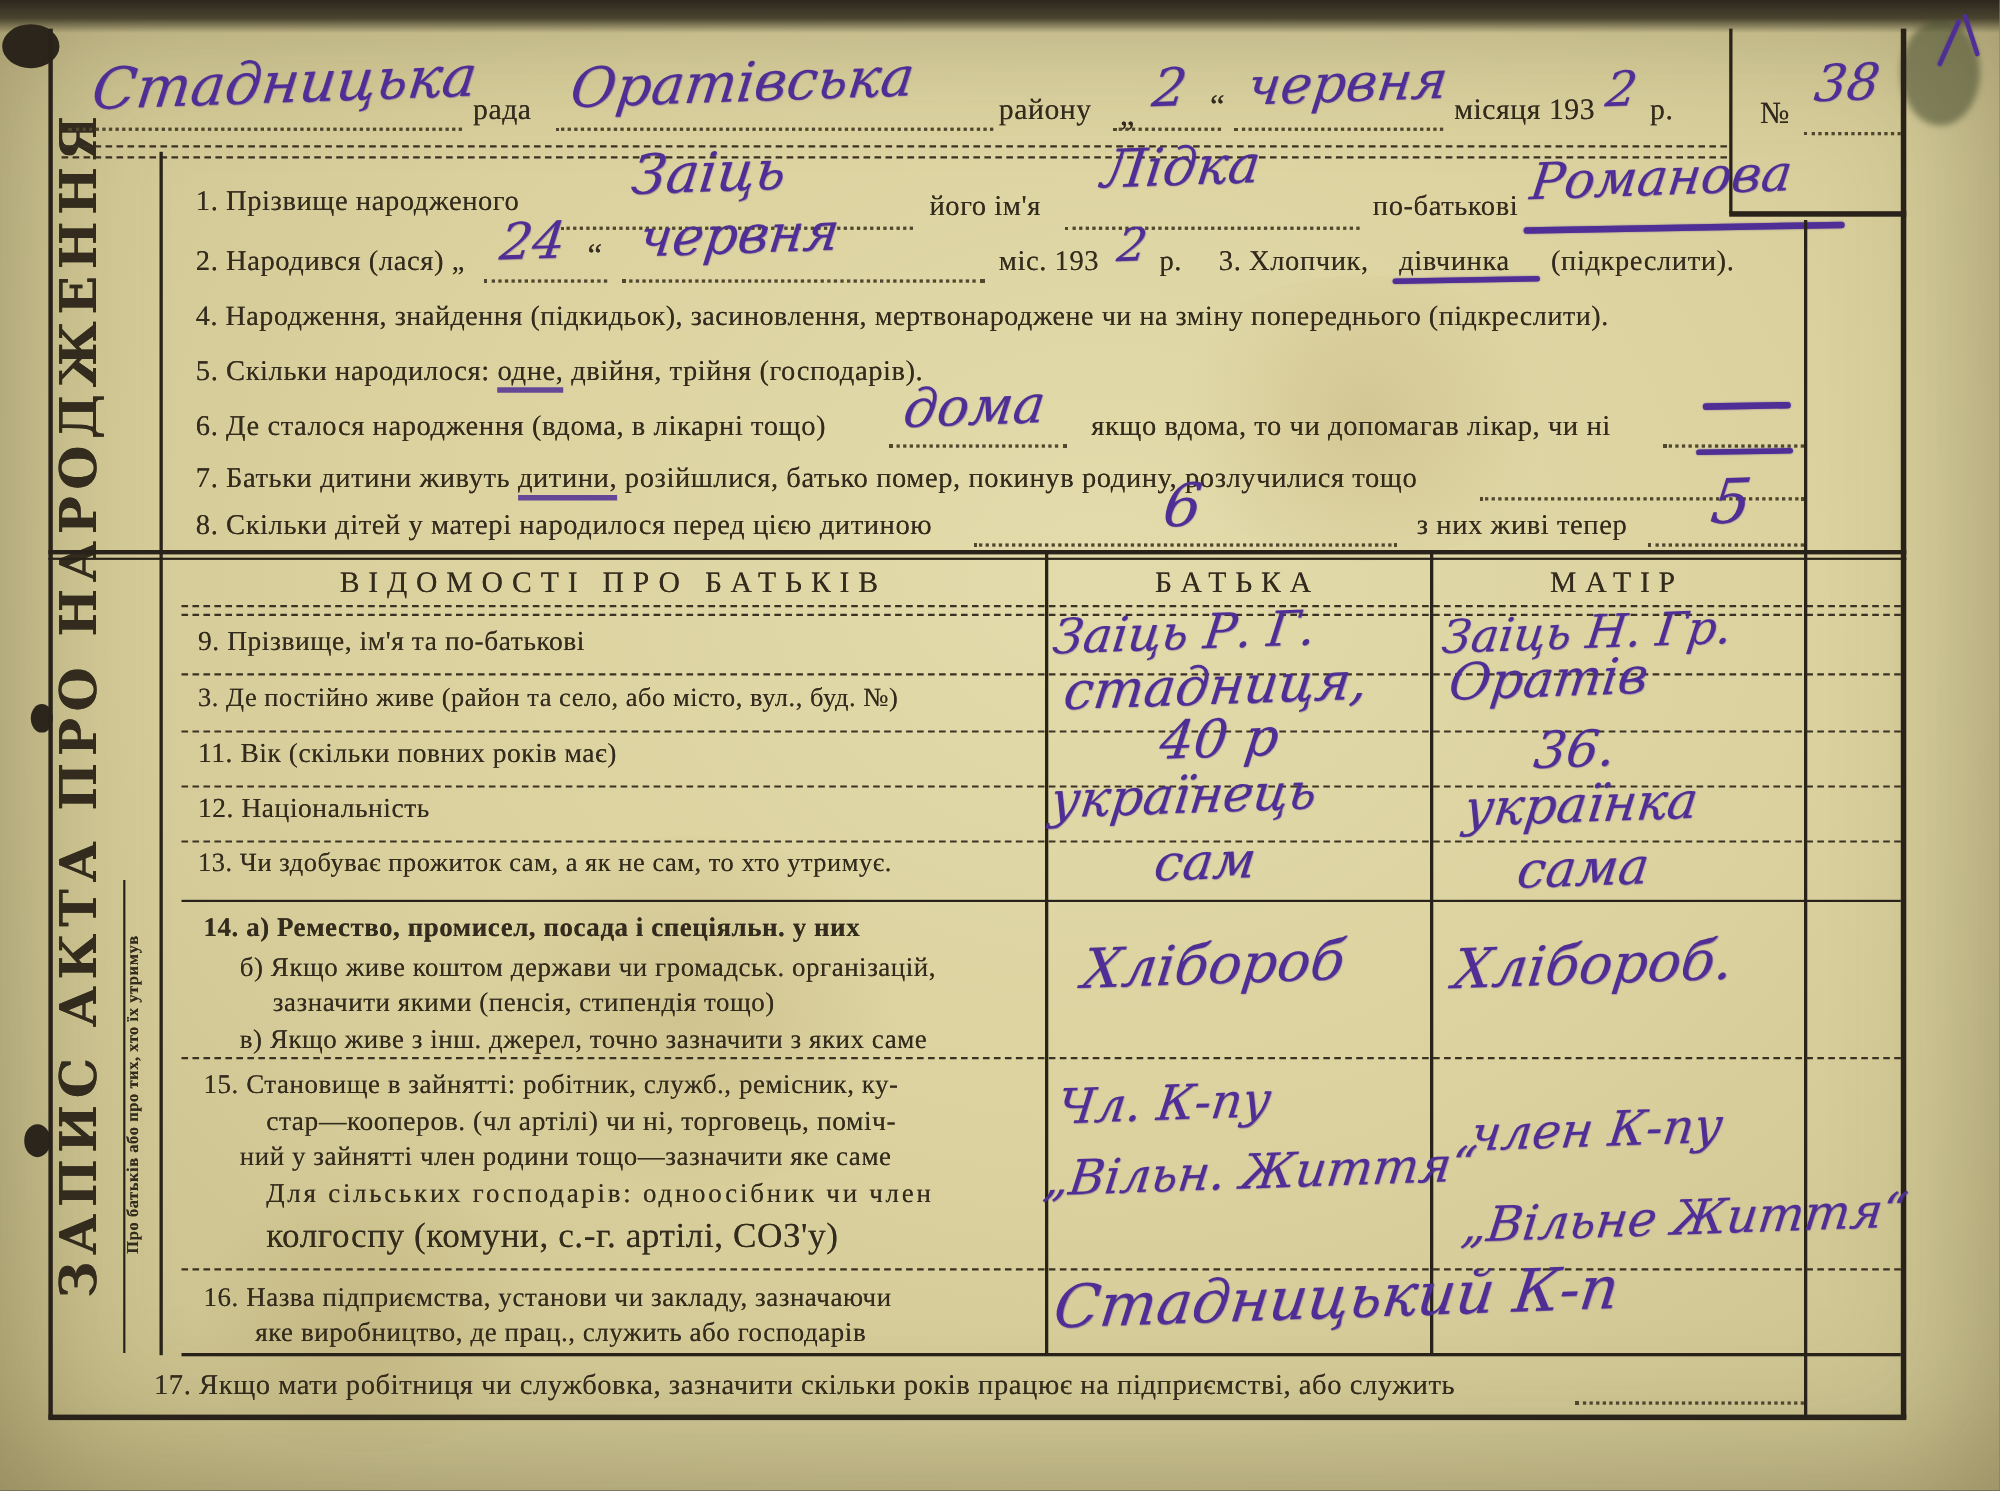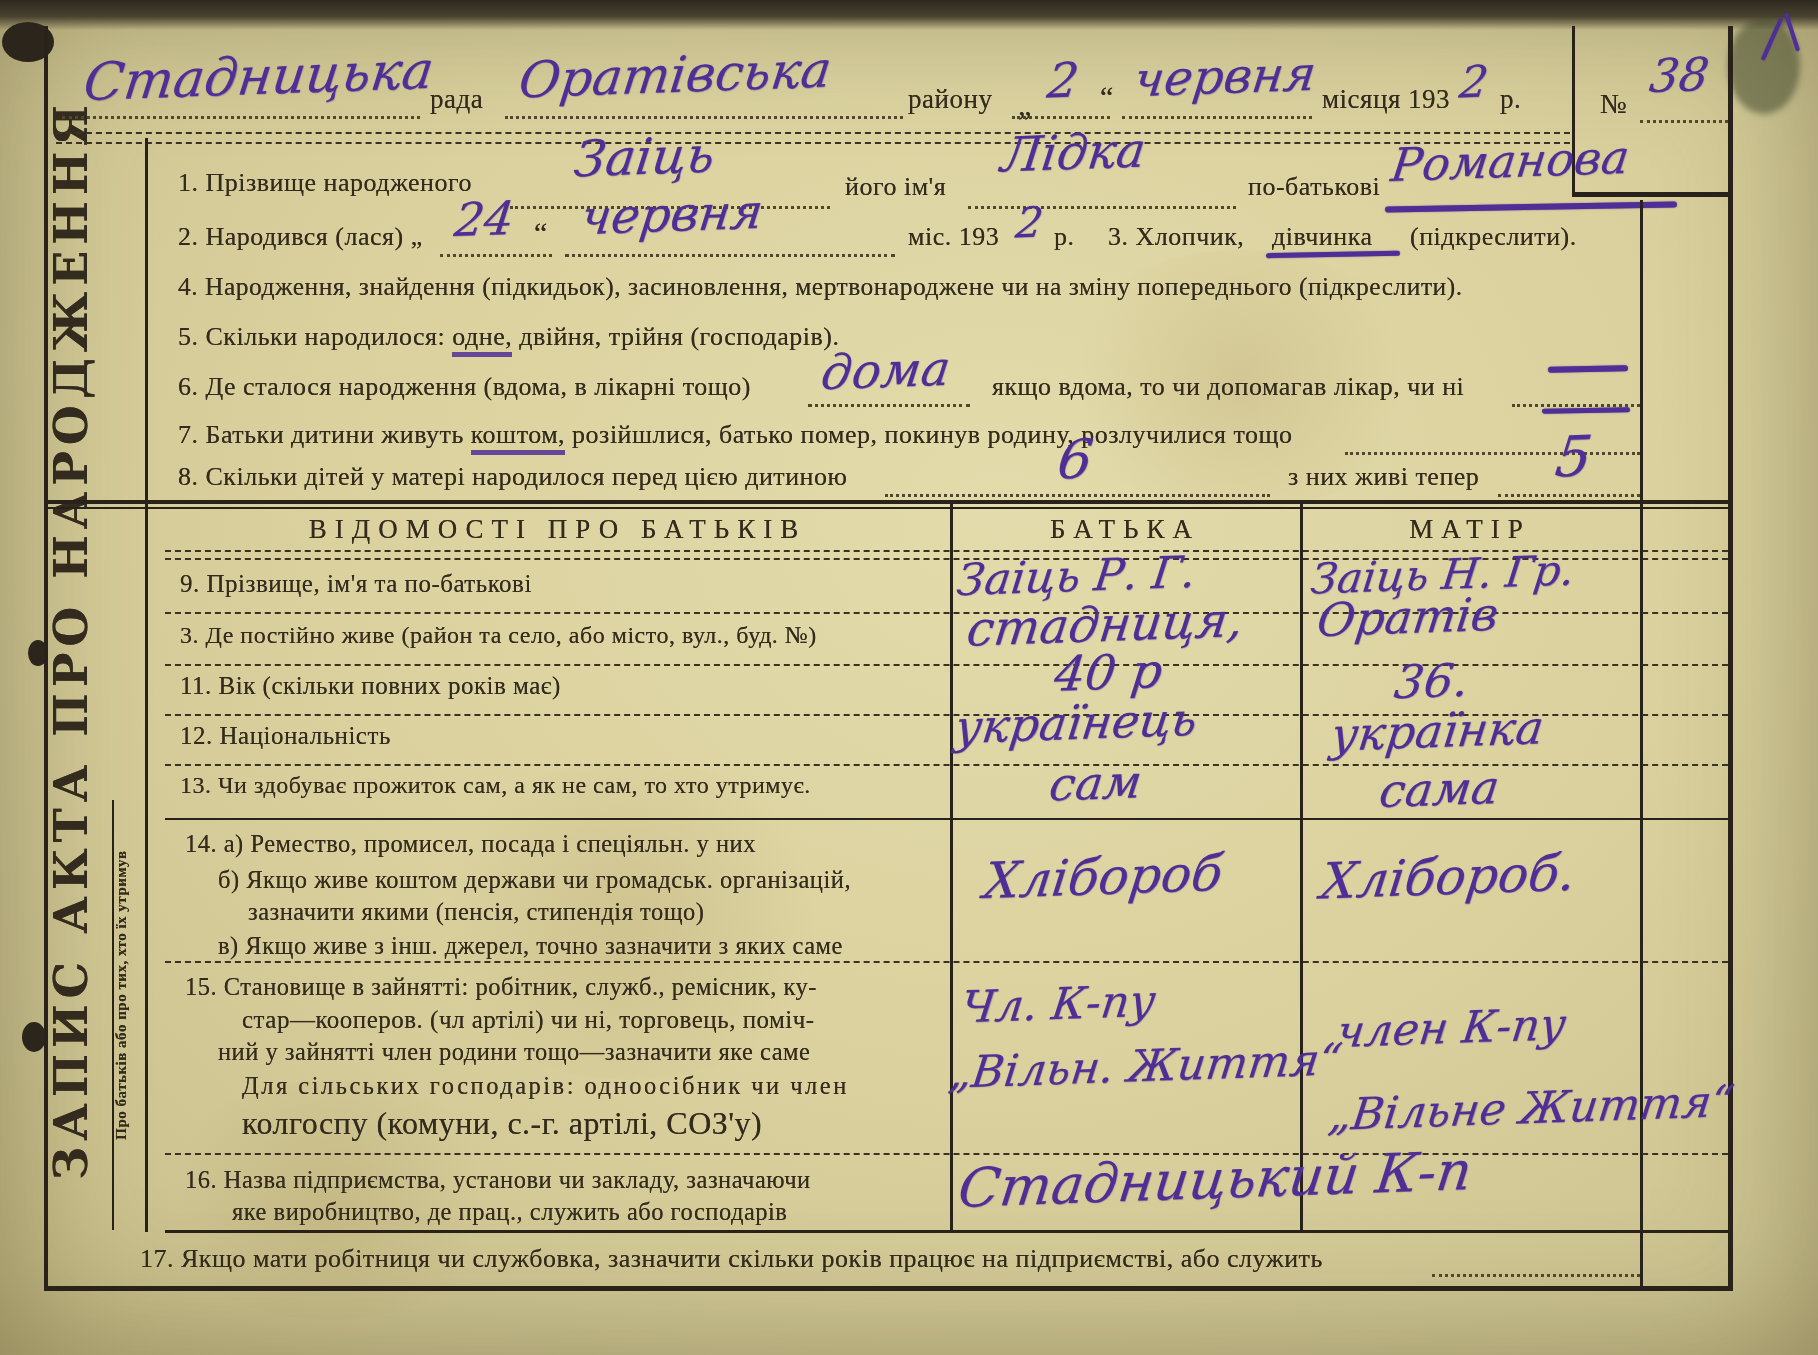--- a/index.html
+++ b/index.html
@@ -110,21 +110,21 @@
 
   <div class="print" style="left:178px;top:322px;font-size:26px;"><span>5. Скільки народилося: </span><span class="u-ink">одне,</span><span> двійня, трійня (господарів).</span></div>
 
   <div class="print" style="left:178px;top:372px;font-size:26px;">6. Де сталося народження (вдома, в лікарні тощо)</div>
   <div class="dot" style="left:808px;top:404px;width:162px;"></div>
   <div class="hw" style="left:822px;top:342px;font-size:48px;">дома</div>
   <div class="print" style="left:992px;top:372px;font-size:26px;">якщо вдома, то чи допомагав лікар, чи ні</div>
   <div class="dot" style="left:1512px;top:404px;width:128px;"></div>
   <div class="ink" style="left:1548px;top:366px;width:80px;height:6px;"></div>
 
-  <div class="print" style="left:178px;top:420px;font-size:26px;"><span>7. Батьки дитини живуть </span><span class="u-ink">коштом,</span><span> розійшлися, батько помер, покинув родину, розлучилися тощо</span></div>
+  <div class="print" style="left:178px;top:420px;font-size:26px;"><span>7. Батьки дитини живуть </span><span class="u-ink">дитини,</span><span> розійшлися, батько помер, покинув родину, розлучилися тощо</span></div>
   <div class="dot" style="left:1345px;top:452px;width:295px;"></div>
   <div class="ink" style="left:1542px;top:408px;width:88px;height:5px;"></div>
 
   <div class="print" style="left:178px;top:462px;font-size:26px;">8. Скільки дітей у матері народилося перед цією дитиною</div>
   <div class="dot" style="left:885px;top:494px;width:385px;"></div>
   <div class="hw" style="left:1058px;top:428px;font-size:54px;">6</div>
   <div class="print" style="left:1288px;top:462px;font-size:26px;">з них живі тепер</div>
   <div class="dot" style="left:1498px;top:494px;width:142px;"></div>
   <div class="hw" style="left:1556px;top:424px;font-size:56px;">5</div>
 
@@ -159,21 +159,21 @@
   <div class="print" style="left:180px;top:722px;font-size:25px;">12. Національність</div>
   <div class="hw" style="left:956px;top:696px;font-size:46px;">українець</div>
   <div class="hw" style="left:1332px;top:704px;font-size:46px;">українка</div>
   <div class="dash" style="left:165px;top:764px;width:1563px;"></div>
 
   <div class="print" style="left:180px;top:772px;font-size:24px;">13. Чи здобуває прожиток сам, а як не сам, то хто утримує.</div>
   <div class="hw" style="left:1050px;top:756px;font-size:46px;">сам</div>
   <div class="hw" style="left:1380px;top:762px;font-size:46px;">сама</div>
   <div class="hline" style="left:165px;top:818px;width:1563px;height:2px;"></div>
 
-  <div class="print" style="left:185px;top:830px;font-size:24.5px;">14. а) Ремество, промисел, посада і спеціяльн. у них</div>
+  <div class="print" style="left:185px;top:830px;font-size:24.5px;font-weight:bold;">14. а) Ремество, промисел, посада і спеціяльн. у них</div>
   <div class="print" style="left:218px;top:866px;font-size:24.5px;">б) Якщо живе коштом держави чи громадськ. організацій,</div>
   <div class="print" style="left:248px;top:898px;font-size:24.5px;">зазначити якими (пенсія, стипендія тощо)</div>
   <div class="print" style="left:218px;top:932px;font-size:24.5px;">в) Якщо живе з інш. джерел, точно зазначити з яких саме</div>
   <div class="hw" style="left:985px;top:848px;font-size:50px;">Хлібороб</div>
   <div class="hw" style="left:1322px;top:848px;font-size:50px;">Хлібороб.</div>
   <div class="dash" style="left:165px;top:961px;width:1563px;"></div>
 
   <div class="print" style="left:185px;top:973px;font-size:24.5px;">15. Становище в зайнятті: робітник, служб., ремісник, ку-</div>
   <div class="print" style="left:242px;top:1006px;font-size:25px;">стар—кооперов. (чл артілі) чи ні, торговець, поміч-</div>
   <div class="print" style="left:218px;top:1038px;font-size:24.5px;">ний у зайнятті член родини тощо—зазначити яке саме</div>

